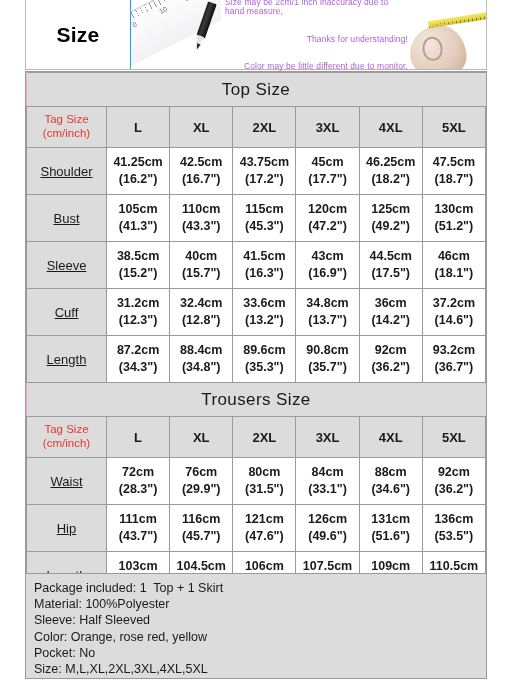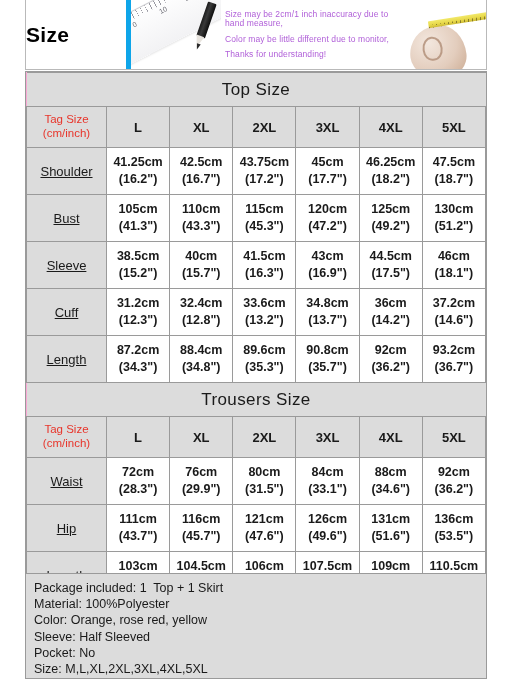--- a/index.html
+++ b/index.html
@@ -34,43 +34,45 @@
     border-bottom: 1px solid #b9b9b9;
     box-sizing: border-box;
     display: flex;
     align-items: stretch;
   }
   .banner-title {
     width: 105px;
     flex: 0 0 105px;
     display: flex;
     flex-direction: column;
+    align-items: center;
     justify-content: center;
-    border-right: 5px solid #0ea5e9;
+    border-right: 1px solid #0ea5e9;
     box-sizing: border-box;
   }
   .banner-title span {
     font-size: 21px;
     font-weight: bold;
     color: #000000;
     line-height: 1.22;
     letter-spacing: 0.3px;
   }
   .banner-art {
     flex: 0 0 90px;
     position: relative;
     overflow: hidden;
   }
   .banner-note {
     flex: 1 1 auto;
     display: flex;
     flex-direction: column;
     justify-content: center;
     padding-left: 4px;
-    gap: 6px;
+    gap: 18px;
+    align-items: flex-end;
   }
   .banner-note div {
     font-size: 8.5px;
     color: #b05fd8;
     line-height: 1.1;
     letter-spacing: 0.1px;
   }
   .banner-hand {
     flex: 0 0 78px;
     position: relative;
@@ -275,22 +277,22 @@
       <div class="ruler">
         <span class="ruler-num rn0">0</span>
         <span class="ruler-num rn10">10</span>
         <span class="ruler-num rn11">11</span>
       </div>
       <div class="pencil"></div>
     </div>
 
     <div class="banner-note">
       <div>Size may be 2cm/1 inch inaccuracy due to hand measure,</div>
+      <div>Thanks for understanding!</div>
       <div>Color may be little different due to monitor,</div>
-      <div>Thanks for understanding!</div>
     </div>
 
     <div class="banner-hand">
       <div class="hand"></div>
       <div class="tape"></div>
     </div>
   </div>
 
   <div class="chart">
     <table>
@@ -563,19 +565,19 @@
           </td>
         </tr>
 
       </tbody>
     </table>
   </div>
 
   <div class="notes">
     <div>Package included: 1  Top + 1 Skirt</div>
     <div>Material: 100%Polyester</div>
+    <div>Sleeve: Half Sleeved</div>
     <div>Color: Orange, rose red, yellow</div>
-    <div>Sleeve: Half Sleeved</div>
     <div>Pocket: No</div>
     <div>Size: M,L,XL,2XL,3XL,4XL,5XL</div>
   </div>
 
 </div>
 
 </body></html>

